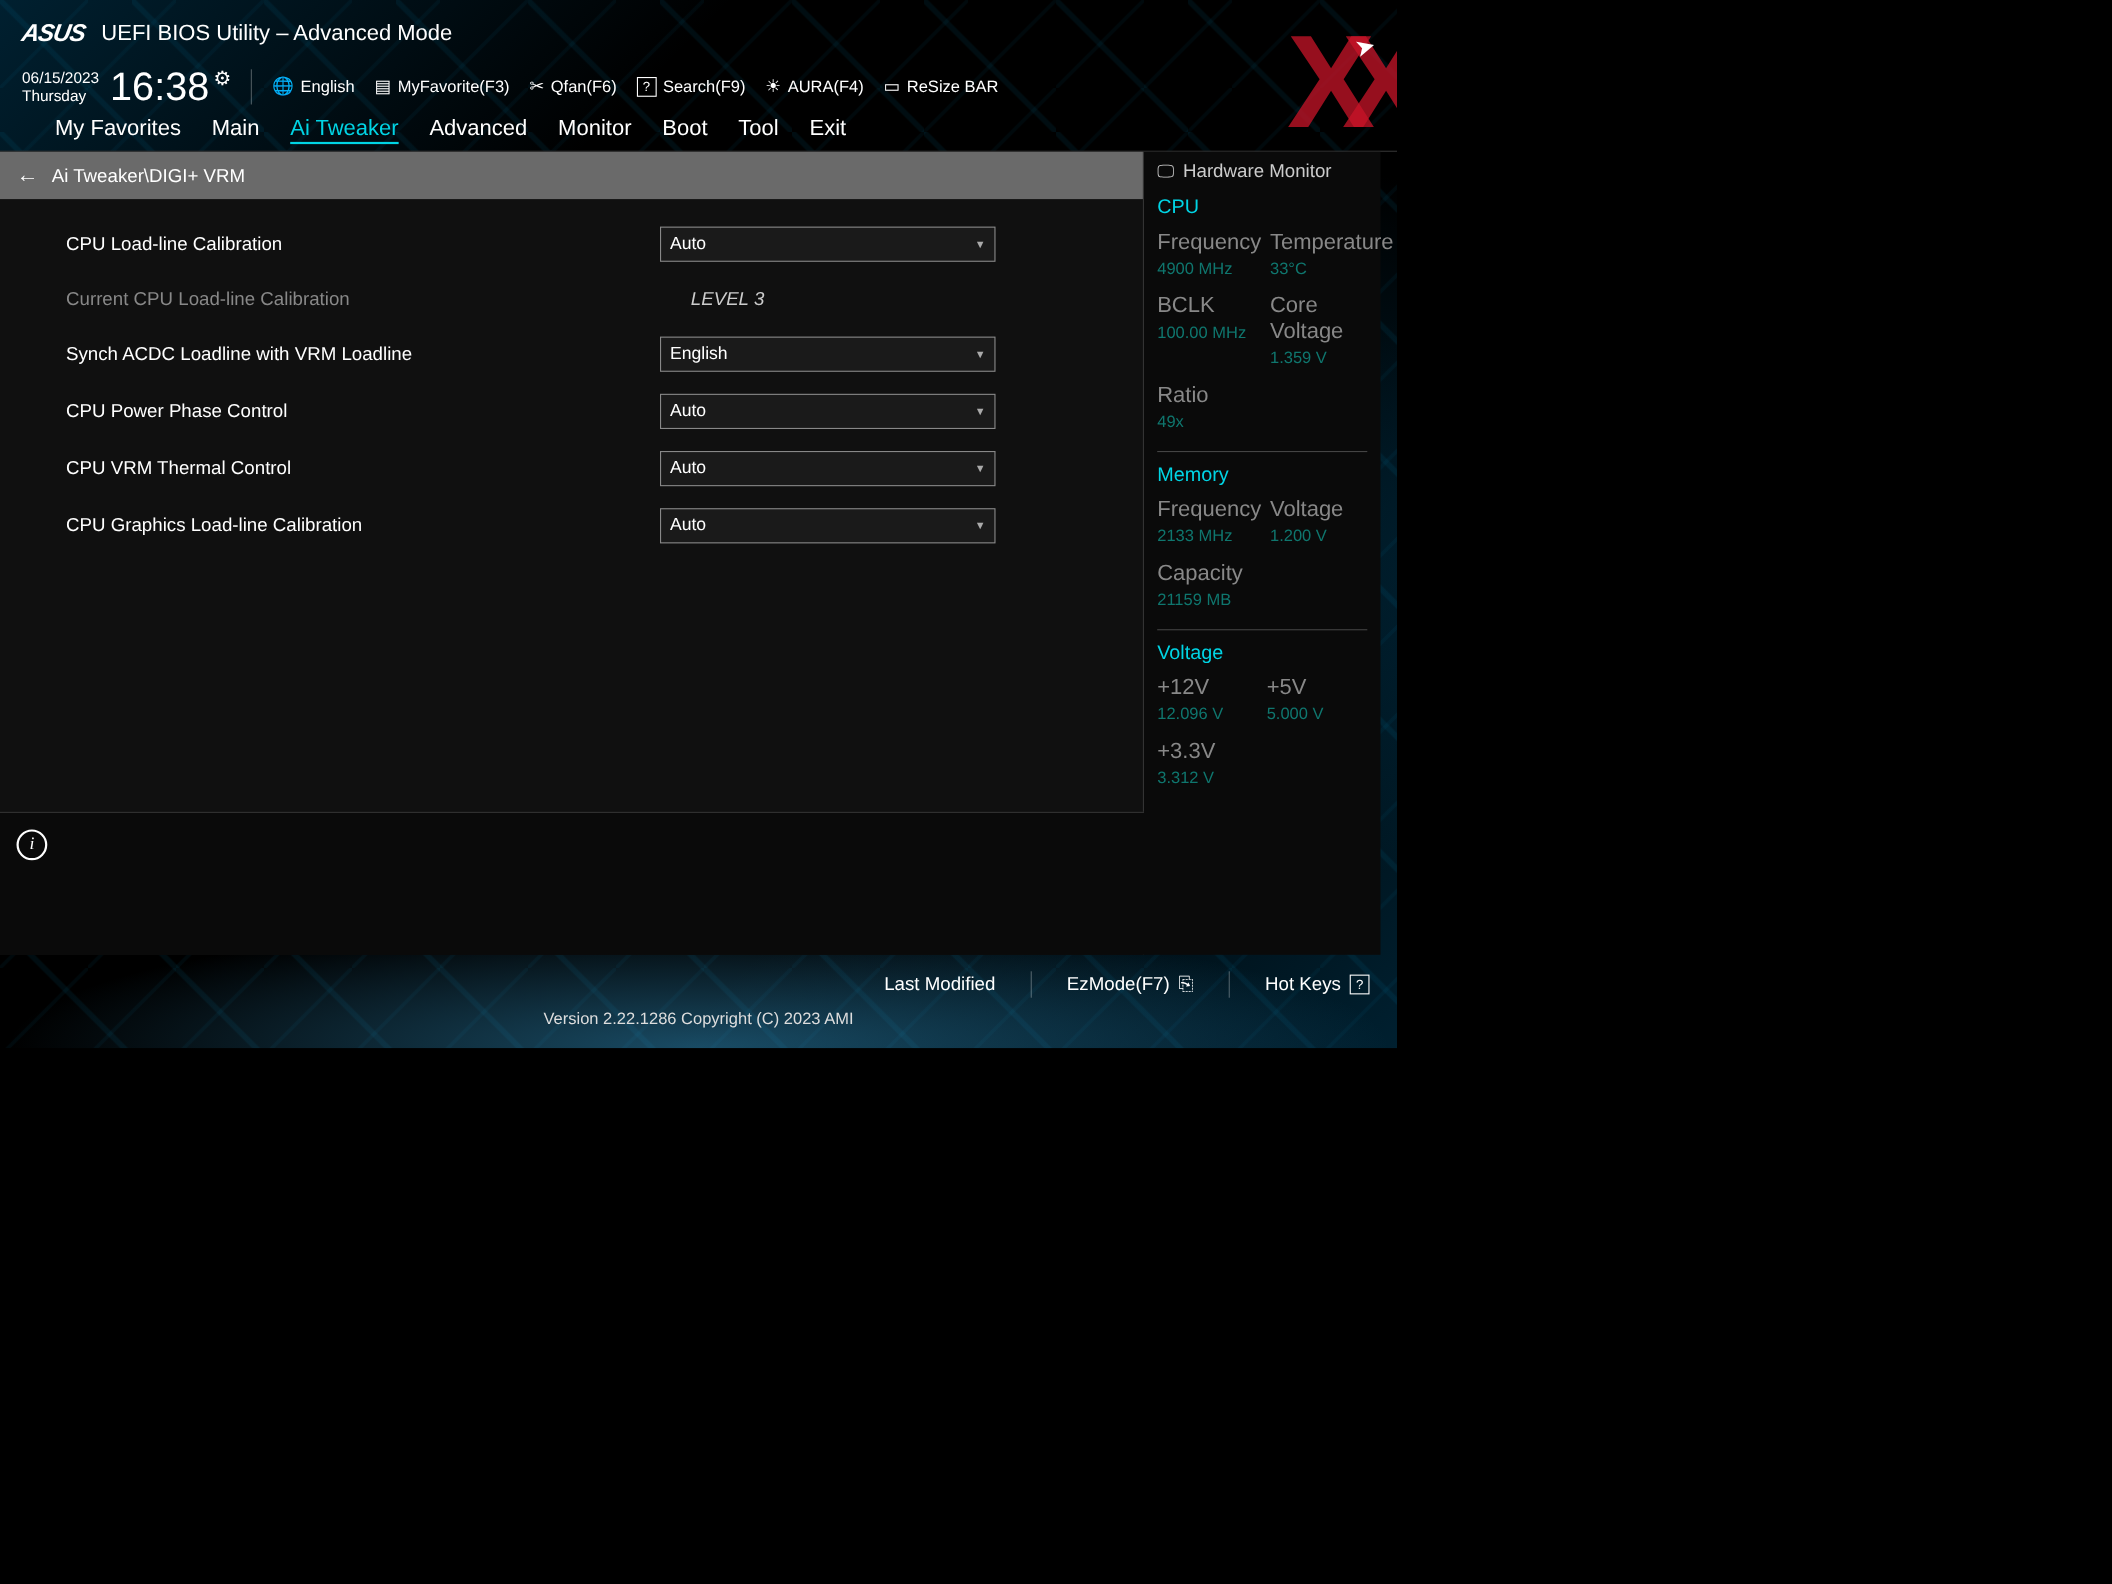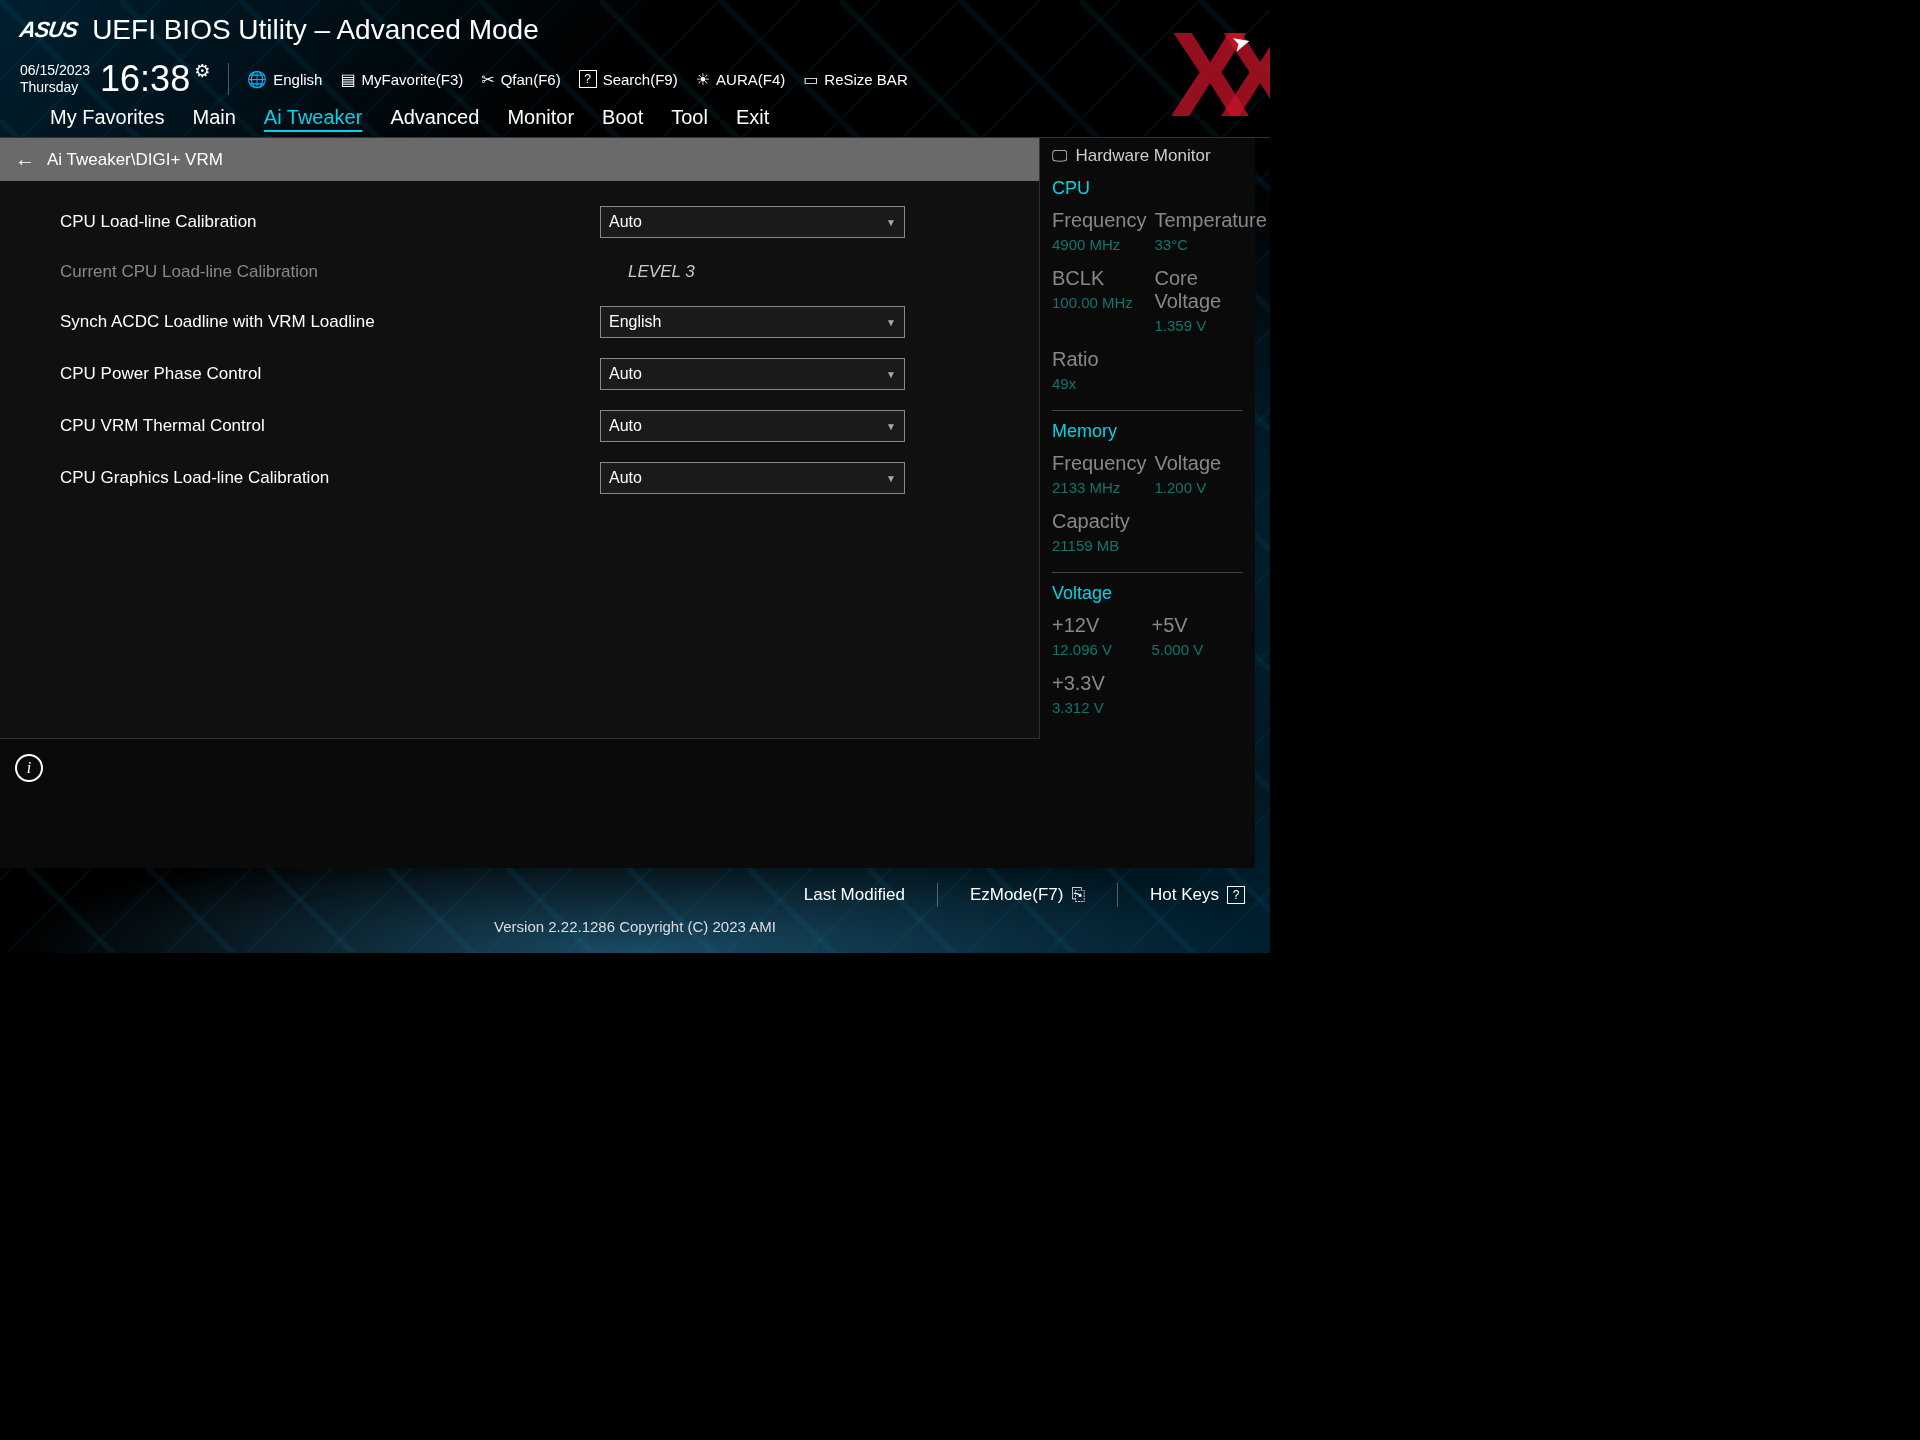--- a/index.html
+++ b/index.html
@@ -52,21 +52,21 @@
   height: 40px;
 }
 .logo {
   font-size: 22px;
   font-weight: bold;
   font-style: italic;
   letter-spacing: -1px;
   transform: skewX(-10deg);
 }
 .title {
-  font-size: 28px;
+  font-size: 20px;
   font-weight: 300;
 }
 .header-row2 {
   display: flex;
   align-items: center;
   gap: 18px;
   margin-top: 8px;
 }
 .datetime {
   display: flex;

